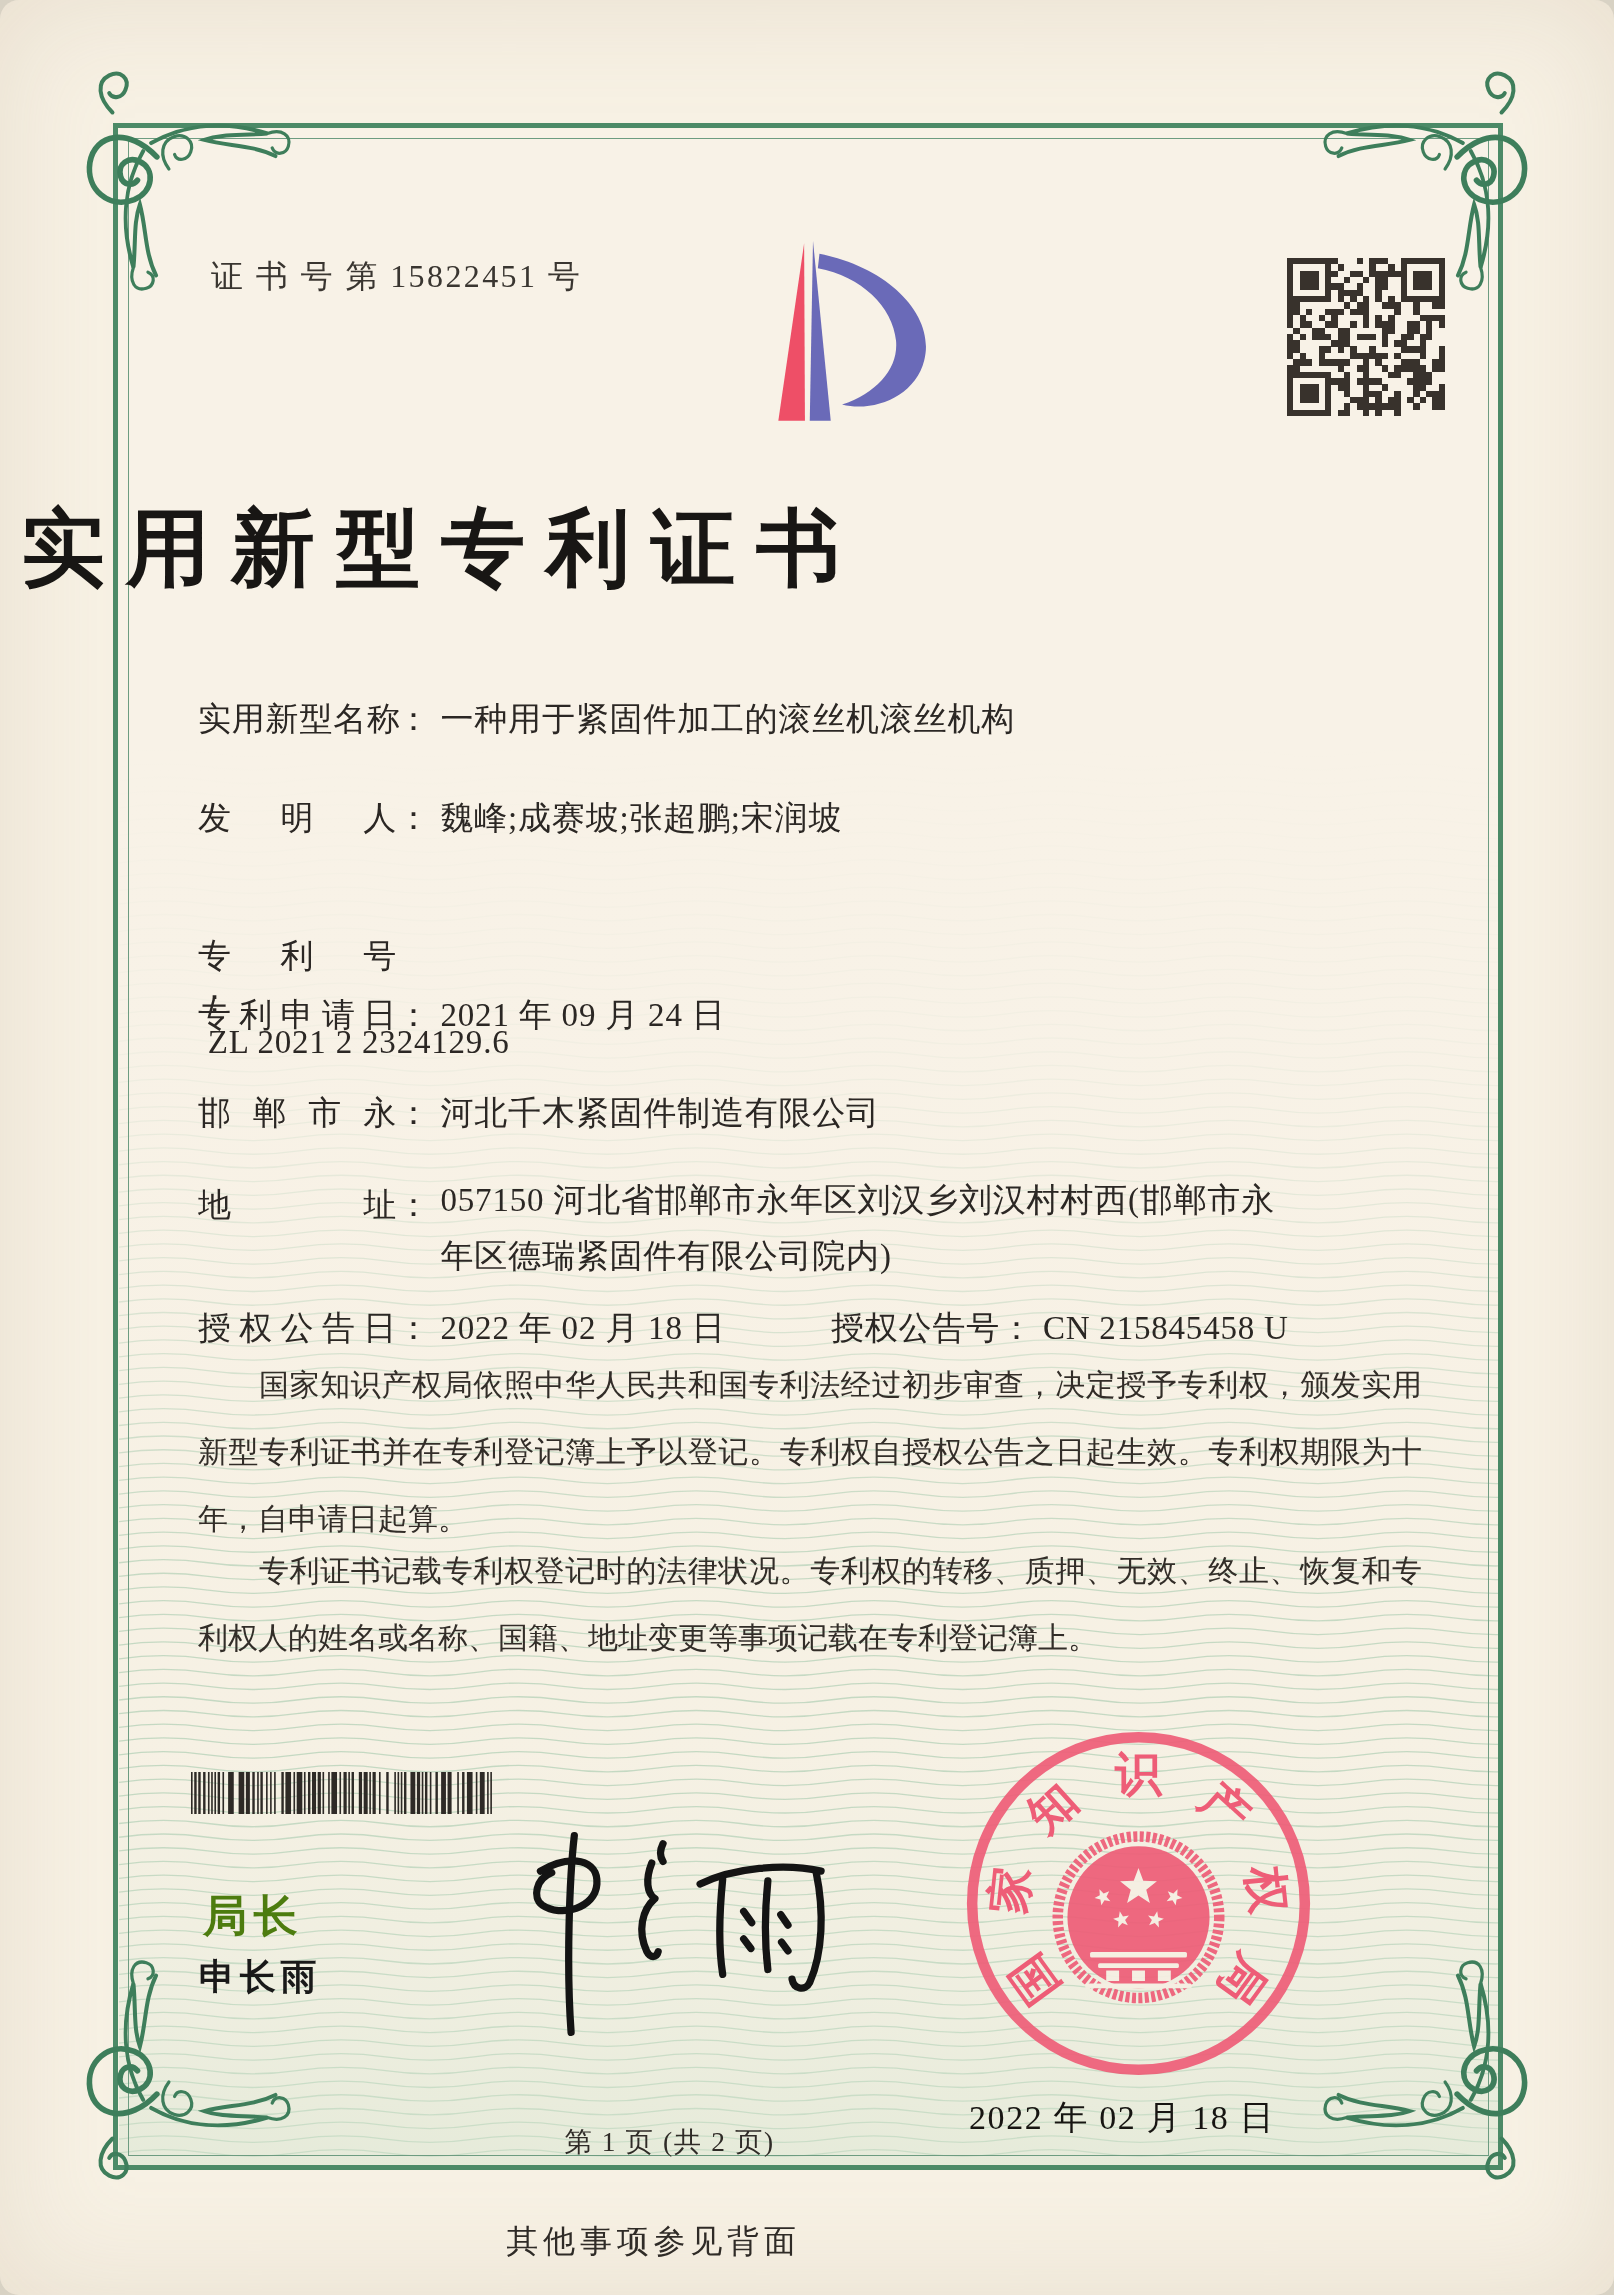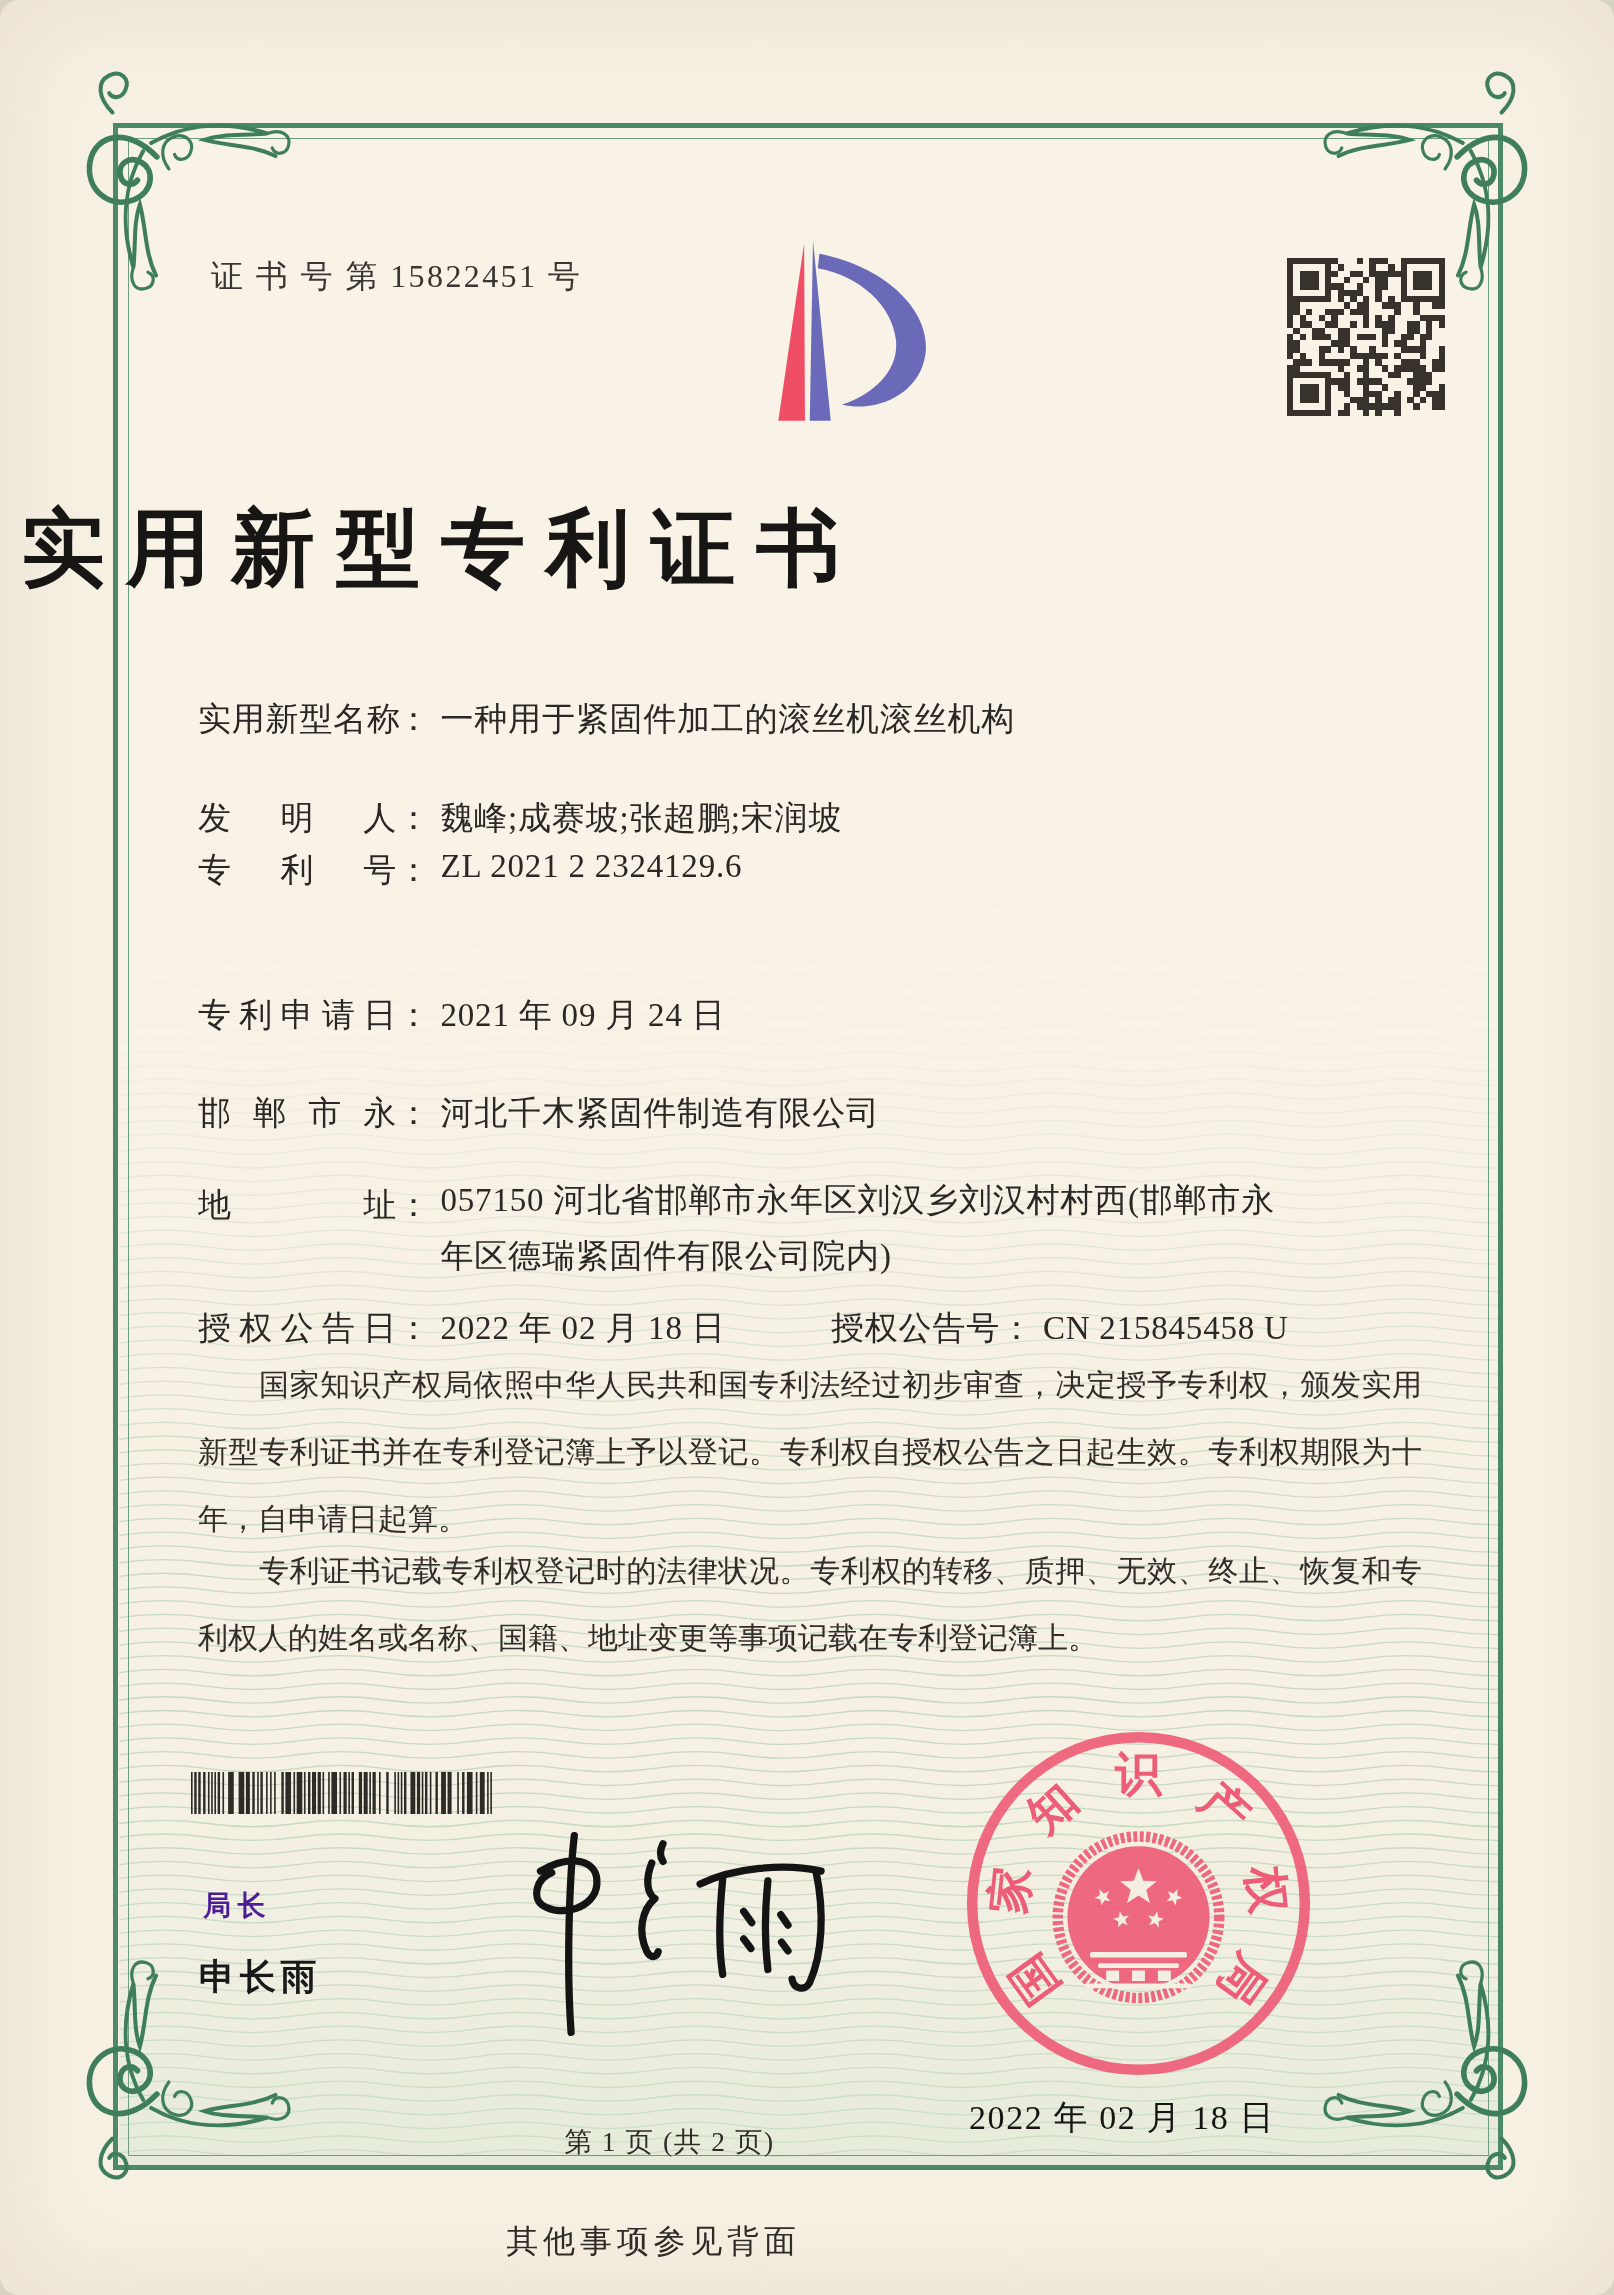--- a/index.html
+++ b/index.html
@@ -62,37 +62,37 @@
     text-align: left; font-size: 84px; font-weight: bold;
     letter-spacing: 21px; padding-left: 21px; color: #181614;
   }
   .row { position: absolute; left: 198px; font-size: 33px; letter-spacing: 0.8px; display: flex; align-items: flex-start; }
   .row .lab { display: inline-block; width: 199px; text-align: justify; text-align-last: justify; white-space: nowrap; }
   .row .colon { display: inline-block; }
   .row .val { margin-left: 9.7px; white-space: nowrap; }
   .row .val-lines { margin-left: 9.7px; line-height: 56px; margin-top: -11.3px; }
   .row .val-lines div { white-space: nowrap; }
   .row.r0 { top: 697px; }  .row.r1 { top: 796px; }
-  .row.r2 { top: 848px; } .row.r3 { top: 993px; }
+  .row.r2 { top: 934px; flex-direction: column; } .row.r3 { top: 993px; }
   .row.r4 { top: 1091px; } .row.r5 { top: 1183px; }
   .row.r6 { top: 1306px; }
   .grant-right { position: absolute; left: 831px; top: 1306px; font-size: 33px; letter-spacing: 0.8px; white-space: nowrap; }
   .para {
     position: absolute; left: 198px; width: 1224px;
     font-size: 30px; line-height: 67px; text-align: justify;
     text-indent: 61px; color: #322d28;
   }
   .para.p1 { top: 1351px; }
   .para.p2 { top: 1537px; }
 
   .barcode-svg { position: absolute; left: 191px; top: 1772px; width: 309px; height: 42px; }
   .director-title {
     position: absolute; left: 203px; top: 1887px;
     font-family: "Liberation Sans", "DejaVu Sans", sans-serif;
-    font-weight: 600; font-size: 28px; letter-spacing: 6.5px; color: #4c1d95;
+    font-weight: 600; font-size: 44px; letter-spacing: 6.5px; color: #4d7c0f;
   }
   .director-name {
     position: absolute; left: 199px; top: 1953px;
     font-family: "Liberation Sans", "DejaVu Sans", sans-serif;
     font-weight: 600; font-size: 36px; letter-spacing: 4.8px; color: #191919;
   }
   .sig-svg { position: absolute; left: 484px; top: 1821px; width: 379px; height: 226px; }
   .seal-svg { position: absolute; left: 956px; top: 1721px; width: 365px; height: 365px; }
   .seal-date {
     position: absolute; left: 969px; top: 2095px; width: 363px;

